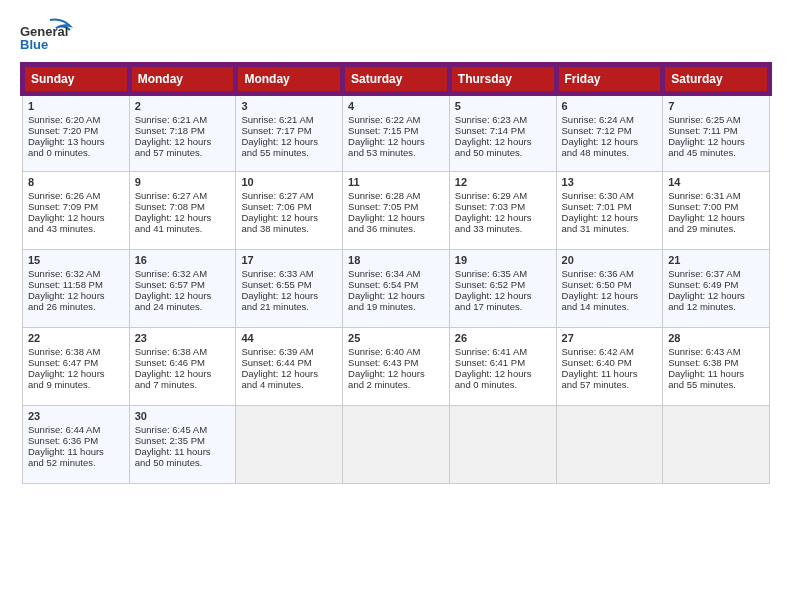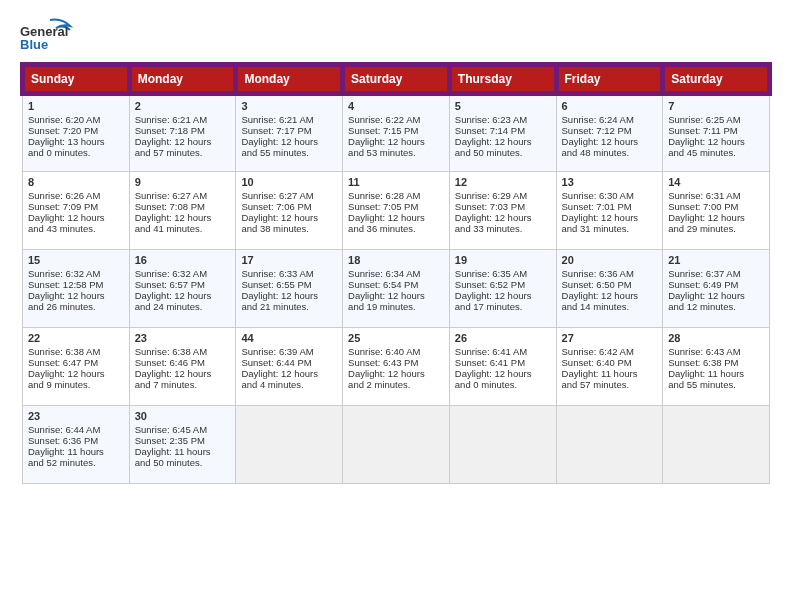--- a/index.html
+++ b/index.html
@@ -207,21 +207,21 @@
             <div>Sunrise: 6:31 AM</div>
             <div>Sunset: 7:00 PM</div>
             <div>Daylight: 12 hours</div>
             <div>and 29 minutes.</div>
           </td>
         </tr>
         <tr>
           <td>
             <span class="day-num">15</span>
             <div>Sunrise: 6:32 AM</div>
-            <div>Sunset: 12:58 PM</div>
+            <div>Sunset: 11:58 PM</div>
             <div>Daylight: 12 hours</div>
             <div>and 26 minutes.</div>
           </td>
           <td>
             <span class="day-num">16</span>
             <div>Sunrise: 6:32 AM</div>
             <div>Sunset: 6:57 PM</div>
             <div>Daylight: 12 hours</div>
             <div>and 24 minutes.</div>
           </td>

